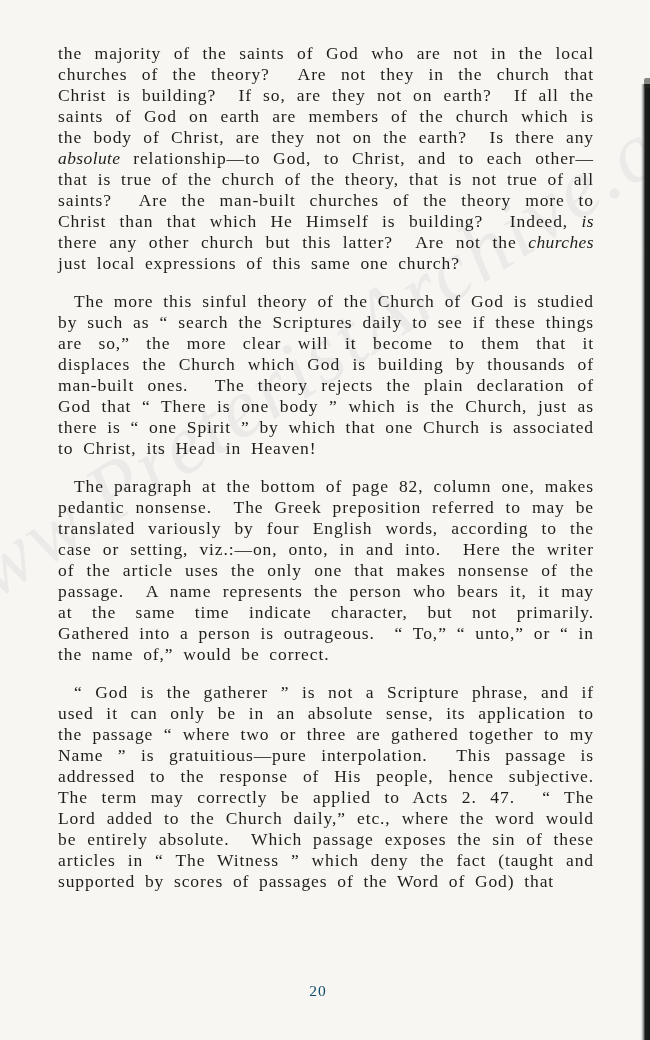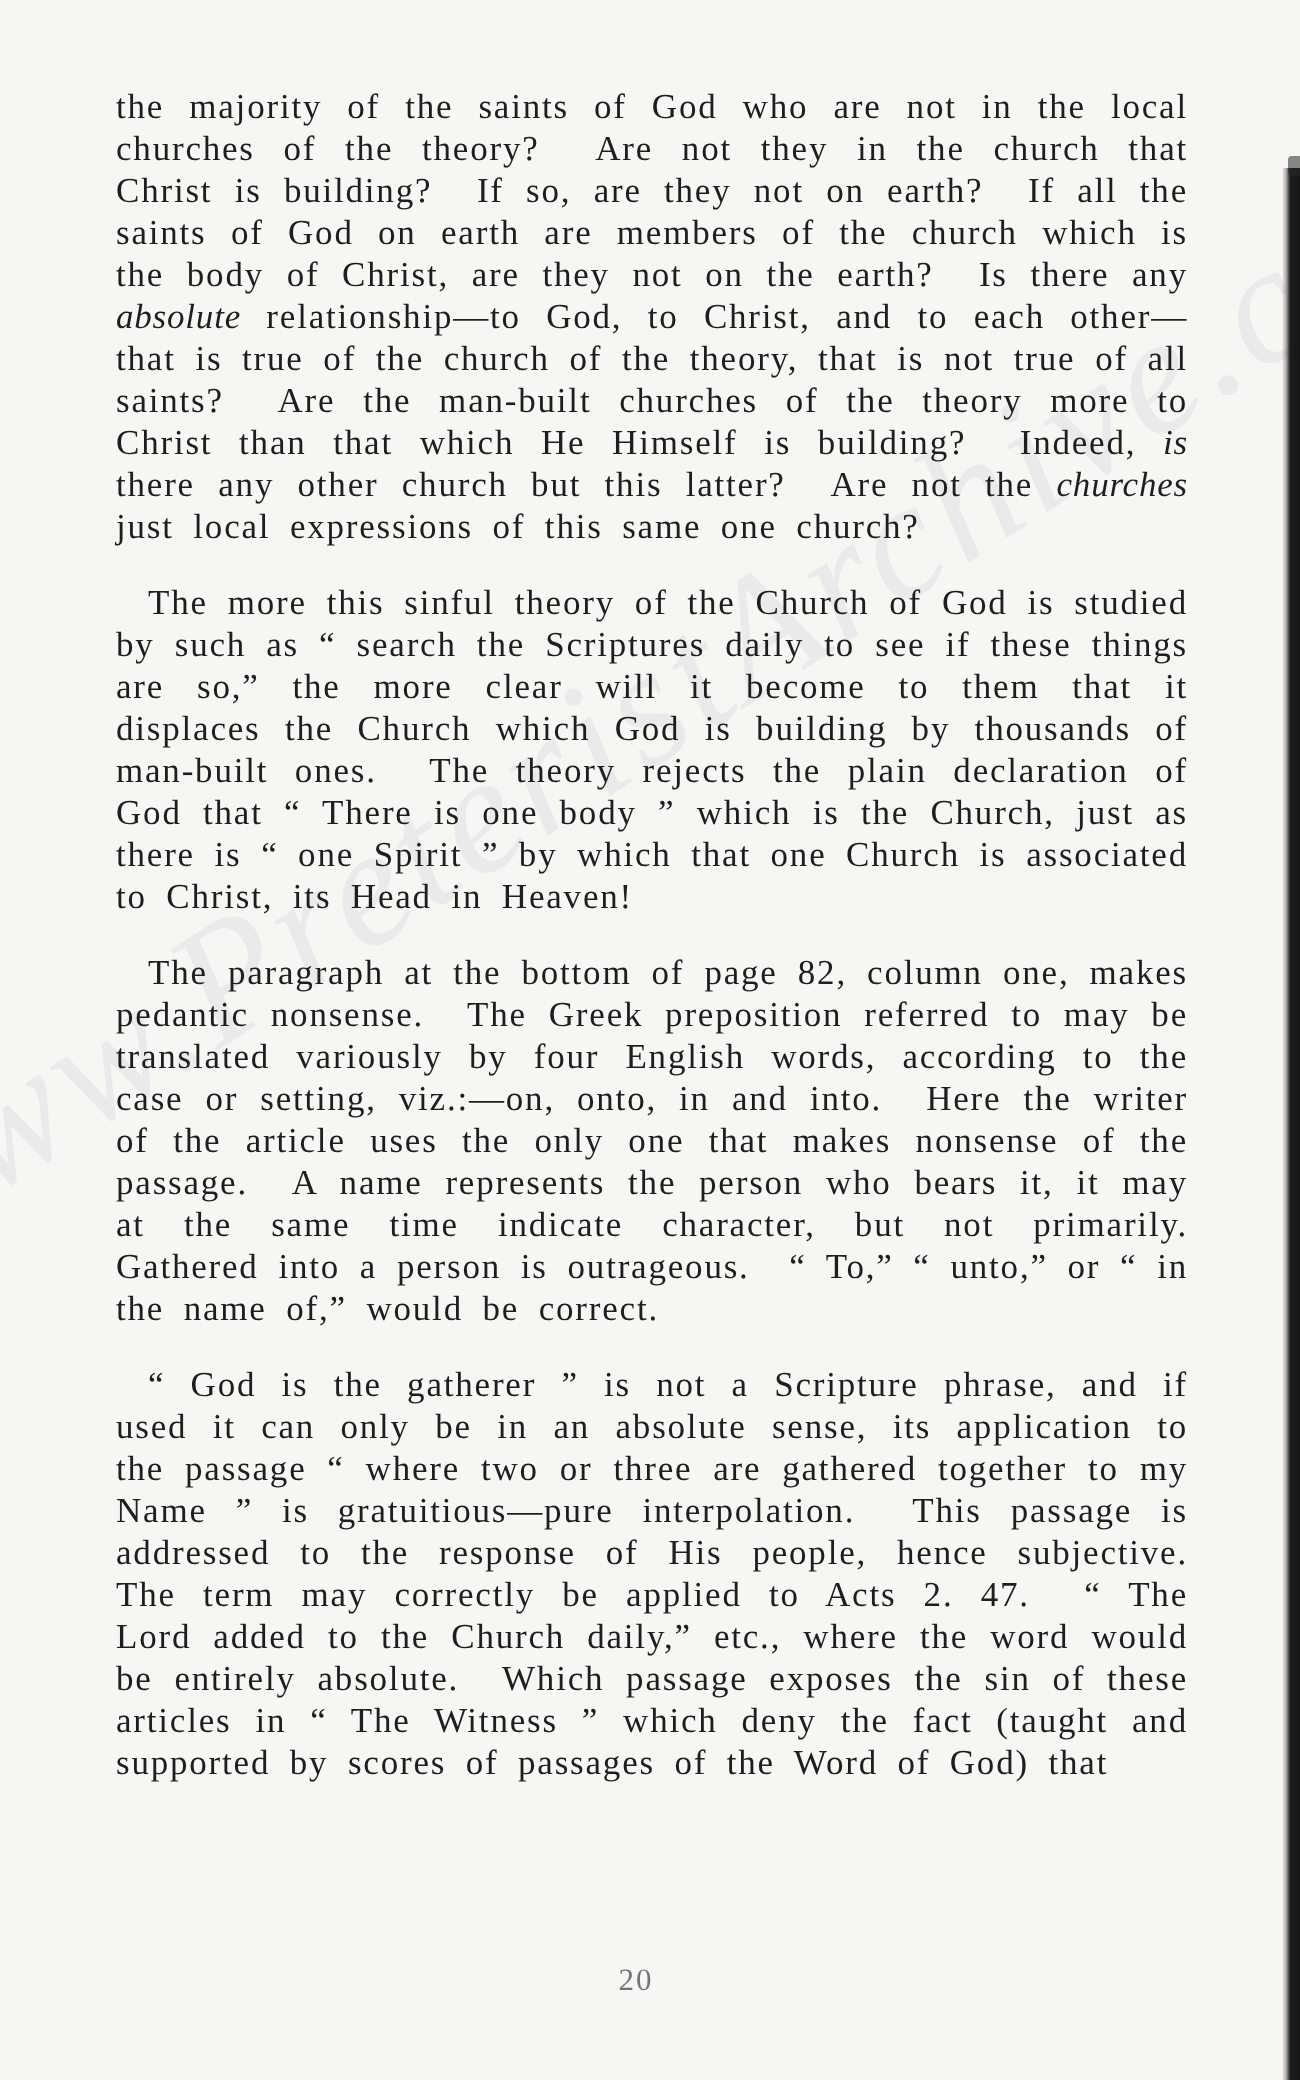--- a/index.html
+++ b/index.html
@@ -38,21 +38,21 @@
     font-style: italic;
     letter-spacing: 0.4px;
   }
   .page-number {
     position: absolute;
     left: 0;
     right: 14px;
     top: 982px;
     text-align: center;
     font-size: 15.5px;
-    color: #737373;
+    color: #0c4a6e;
     letter-spacing: 1px;
   }
   .watermark {
     position: absolute;
     left: -70px;
     top: 560px;
     width: 1100px;
     transform: rotate(-33deg);
     transform-origin: left center;
     font-size: 84px;

